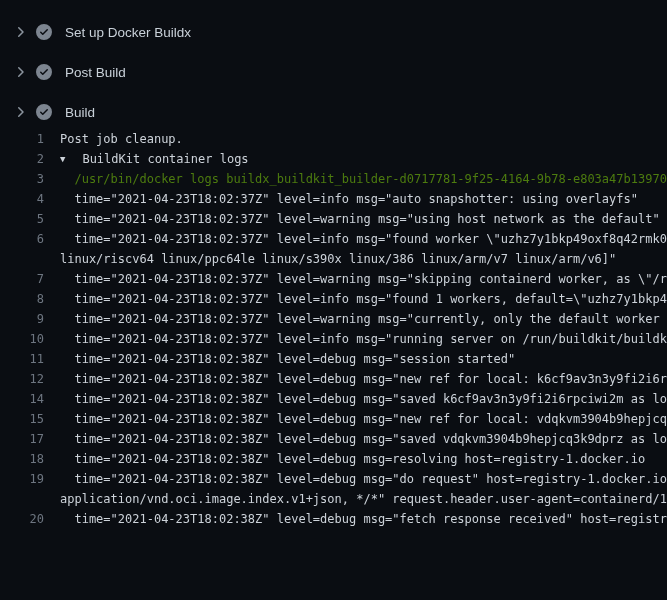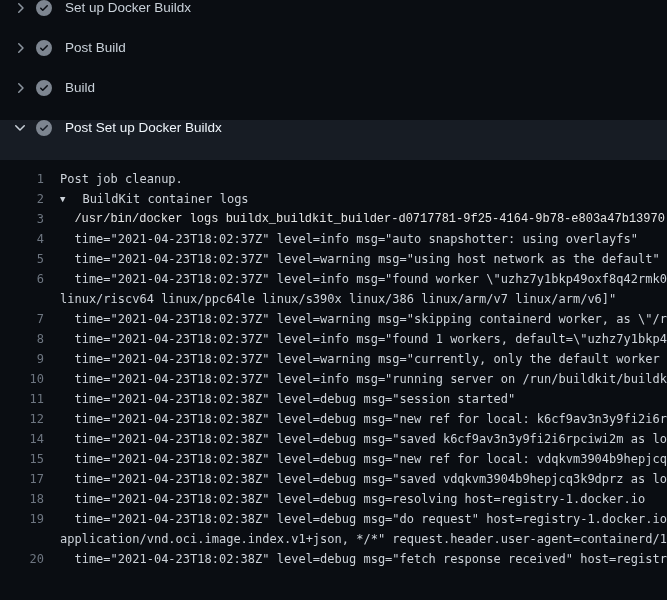--- a/index.html
+++ b/index.html
@@ -14,21 +14,21 @@
     width: 667px;
     height: 600px;
     overflow: hidden;
     position: relative;
   }
   
   .steps-list { width: 100%; }
   .step-row {
     height: 40px;
     display: flex;
-    align-items: flex-start;
+    align-items: flex-end;
     padding-left: 12px;
     cursor: pointer;
     box-sizing: border-box;
   }
   .step-row.expanded { background: #171c24; }
   .chev {
     width: 16px; height: 16px;
     display: inline-flex; align-items: center; justify-content: center;
     margin-right: 8px;
     flex: none;
@@ -64,21 +64,21 @@
     width: 44px;
     flex: none;
     text-align: right;
     color: #6e7681;
     cursor: pointer;
   }
   .log-text {
     margin-left: 16px;
     color: #cdd3da;
   }
-  .log-text.command { color: #e5e5e5; font-family: Liberation Mono, monospace; }
+  .log-text.command { color: #4d7c0f; }
   .group-marker {
     margin-left: 16px;
     margin-right: 5px;
     font-size: 9px;
     color: #cdd3da;
     cursor: pointer;
     display: inline-flex;
     align-items: center;
   }
   .group-marker + .log-text { margin-left: 12px; }
@@ -120,33 +120,20 @@
             <path d="M6.22 3.22a.75.75 0 0 1 1.06 0l4.25 4.25a.75.75 0 0 1 0 1.06l-4.25 4.25a.751.751 0 0 1-1.042-.018.751.751 0 0 1-.018-1.042L9.94 8 6.22 4.28a.75.75 0 0 1 0-1.06Z"></path>
           </svg>
         </span>
         <span class="check">
           <svg width="16" height="16" viewBox="0 0 16 16" aria-hidden="true">
             <path d="M8 16A8 8 0 1 1 8 0a8 8 0 0 1 0 16Zm3.78-9.72a.751.751 0 0 0-.018-1.042.751.751 0 0 0-1.042-.018L6.75 9.19 5.28 7.72a.751.751 0 0 0-1.042.018.751.751 0 0 0-.018 1.042l2 2a.75.75 0 0 0 1.06 0Z"></path>
           </svg>
         </span>
         <span class="step-label">Build</span>
       </div>
-      <div class="step-row expanded">
-        <span class="chev">
-          <svg width="16" height="16" viewBox="0 0 16 16" aria-hidden="true">
-            <path d="M12.78 5.22a.749.749 0 0 1 0 1.06l-4.25 4.25a.749.749 0 0 1-1.06 0L3.22 6.28a.749.749 0 1 1 1.06-1.06L8 8.939l3.72-3.719a.749.749 0 0 1 1.06 0Z"></path>
-          </svg>
-        </span>
-        <span class="check">
-          <svg width="16" height="16" viewBox="0 0 16 16" aria-hidden="true">
-            <path d="M8 16A8 8 0 1 1 8 0a8 8 0 0 1 0 16Zm3.78-9.72a.751.751 0 0 0-.018-1.042.751.751 0 0 0-1.042-.018L6.75 9.19 5.28 7.72a.751.751 0 0 0-1.042.018.751.751 0 0 0-.018 1.042l2 2a.75.75 0 0 0 1.06 0Z"></path>
-          </svg>
-        </span>
-        <span class="step-label">Post Set up Docker Buildx</span>
-      </div>
     </div>
   <div class="log">
       <div class="log-row"><span class="log-num">1</span><span class="log-text">Post job cleanup.</span></div>
       <div class="log-row"><span class="log-num">2</span><span class="group-marker">▼</span><span class="log-text">BuildKit container logs</span></div>
       <div class="log-row"><span class="log-num">3</span><span class="log-text command">  /usr/bin/docker logs buildx_buildkit_builder-d0717781-9f25-4164-9b78-e803a47b13970</span></div>
       <div class="log-row"><span class="log-num">4</span><span class="log-text">  time="2021-04-23T18:02:37Z" level=info msg="auto snapshotter: using overlayfs"</span></div>
       <div class="log-row"><span class="log-num">5</span><span class="log-text">  time="2021-04-23T18:02:37Z" level=warning msg="using host network as the default"</span></div>
       <div class="log-row"><span class="log-num">6</span><span class="log-text">  time="2021-04-23T18:02:37Z" level=info msg="found worker \"uzhz7y1bkp49oxf8q42rmk0xj</span></div>
       <div class="log-row"><span class="log-num"></span><span class="log-text">linux/riscv64 linux/ppc64le linux/s390x linux/386 linux/arm/v7 linux/arm/v6]"</span></div>
       <div class="log-row"><span class="log-num">7</span><span class="log-text">  time="2021-04-23T18:02:37Z" level=warning msg="skipping containerd worker, as \"/run</span></div>

